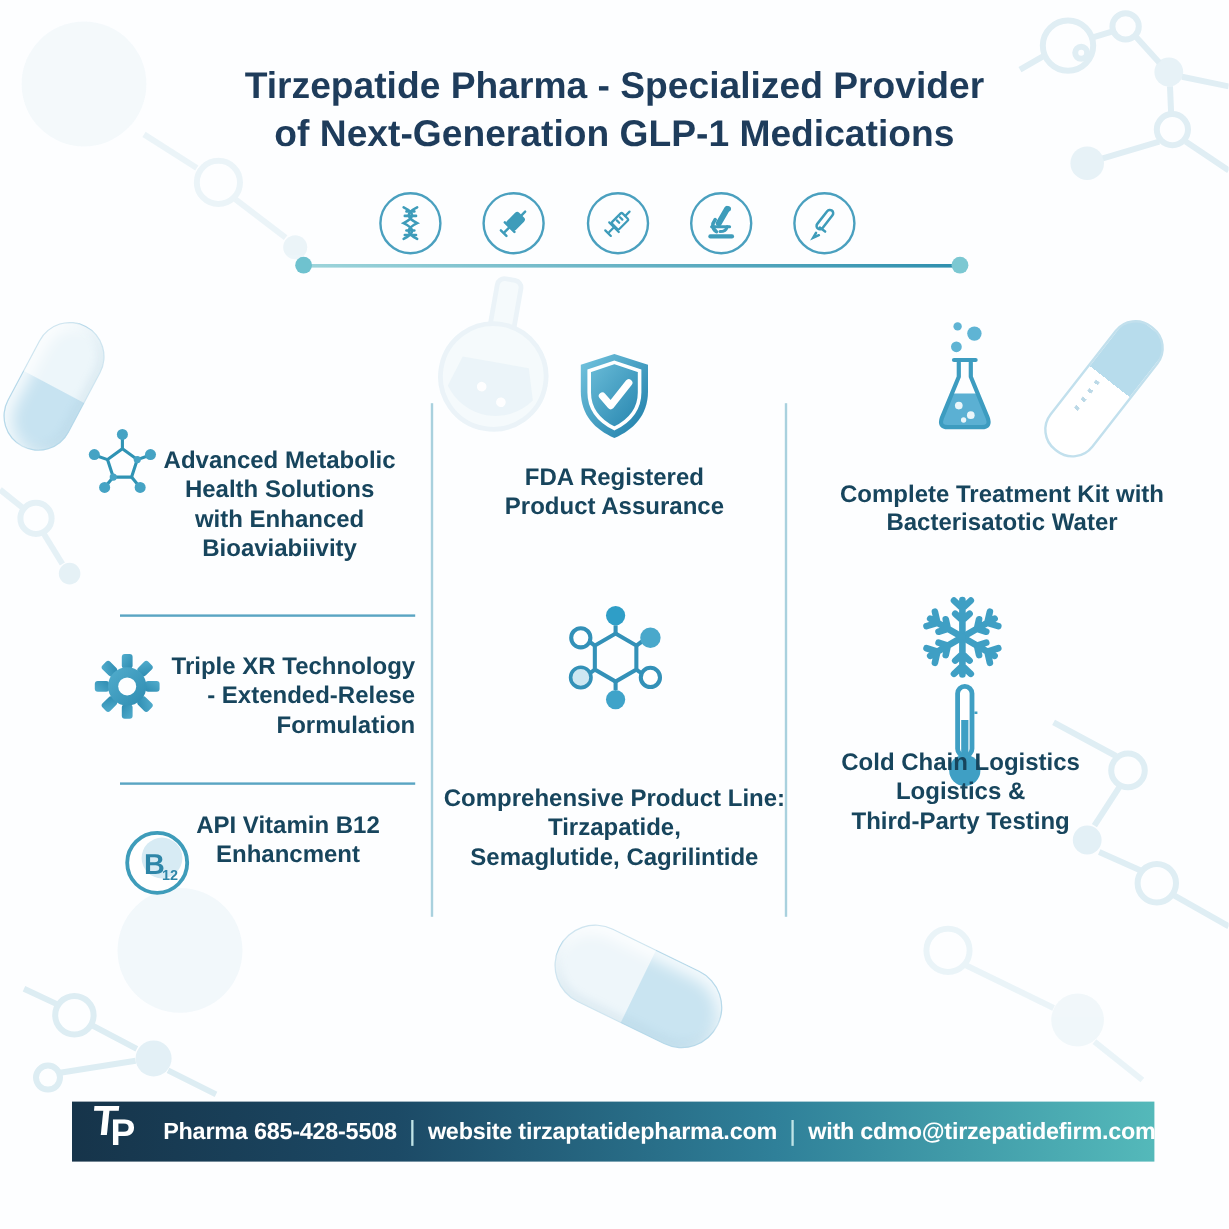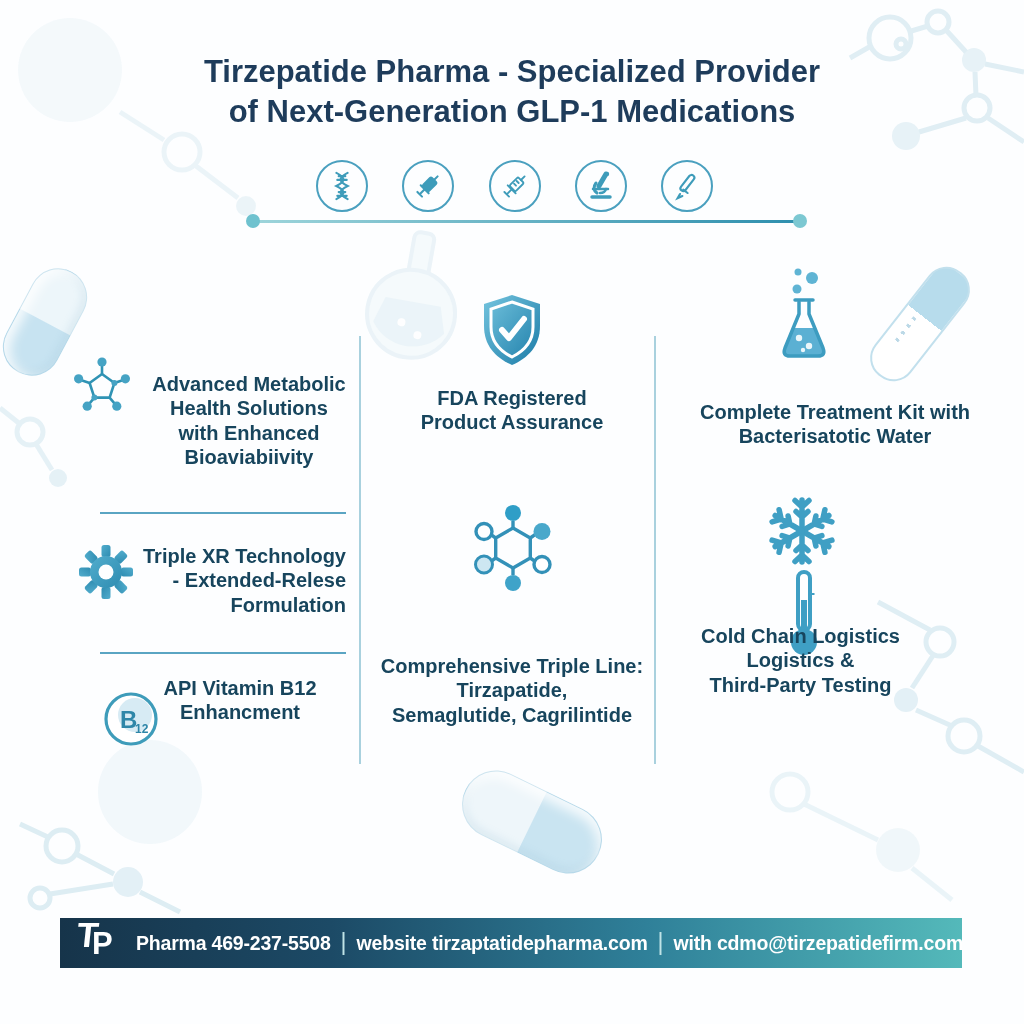--- a/index.html
+++ b/index.html
@@ -36,21 +36,21 @@
   .vdiv{position:absolute;top:336px;width:2px;height:428px;background:#a9d1de;}
   .vdiv.v1{left:359px;}
   .vdiv.v2{left:654px;}
   .hdiv{position:absolute;left:100px;width:246px;height:2px;background:#5aa5c3;}
   .hdiv.h1{top:512px;}
   .hdiv.h2{top:652px;}
   
   .f-text{font-weight:bold;color:#17455d;font-size:20px;line-height:1.22;
     white-space:pre-line;text-align:center;position:absolute;}
   .f-icon{position:absolute;}
-  .t-left1{left:144px;top:372px;width:210px;}
+  .t-left1{left:128px;top:372px;width:210px;}
   .t-left2{left:136px;top:544px;width:210px;text-align:right;}
   .t-left3{left:140px;top:676px;width:200px;}
   .t-mid1{left:382px;top:386px;width:260px;}
   .t-mid2{left:366px;top:654px;width:292px;}
   .t-right1{left:692px;top:400px;width:286px;}
   .t-right2{left:693px;top:624px;width:215px;}
   
   .footer{position:absolute;left:60px;top:918px;width:902px;height:50px;
     background:linear-gradient(90deg,#16344a 0%,#1c4a66 30%,#2f8099 65%,#54b9ba 100%);
     display:flex;align-items:center;color:#fff;}
@@ -295,21 +295,21 @@
         <line x1="29.7" y1="42" x2="25" y2="38.6"></line>
       </g>
       <circle cx="47" cy="17" r="8" fill="#2f9ec7"></circle>
       <circle cx="76" cy="35.5" r="8.5" fill="#49a8cb"></circle>
       <circle cx="76" cy="68.5" r="8" fill="#ffffff" stroke="#3391b8" stroke-width="3.4"></circle>
       <circle cx="47" cy="87" r="8" fill="#3fa3c9"></circle>
       <circle cx="18" cy="68.5" r="8.5" fill="#cde7f2" stroke="#3391b8" stroke-width="3"></circle>
       <circle cx="18" cy="35.5" r="8" fill="#ffffff" stroke="#3391b8" stroke-width="3.4"></circle>
     </svg>
   </div>
-  <div class="f-text t-mid2">Comprehensive Triple Line:
+  <div class="f-text t-mid2">Comprehensive Product Line:
 Tirzapatide,
 Semaglutide, Cagrilintide</div>
 
   <div class="f-icon" style="left:768px;top:262px;">
     <svg width="72" height="114" viewBox="0 0 72 114">
       <circle cx="30" cy="10" r="3.5" fill="#5fb4d4"></circle>
       <circle cx="44" cy="16" r="6" fill="#5fb4d4"></circle>
       <circle cx="29" cy="27" r="4.5" fill="#5fb4d4"></circle>
       <path d="M25 66 L17 86 Q14 94 22 94 H50 Q58 94 55 86 L47 66 Z" fill="#5bb0d3"></path>
       <g stroke="#3d9cc0" stroke-width="3.5" fill="none" stroke-linecap="round" stroke-linejoin="round">
@@ -358,20 +358,20 @@
   </div>
   <div class="f-text t-right2">Cold Chain Logistics
 Logistics &amp;
 Third-Party Testing</div>
 
   <div class="footer">
     <div class="logo">
       <span class="t">T</span>
       <span class="p">P</span>
     </div>
-    <span class="f-item"><span>Pharma</span> <span>469-237-5508</span></span>
+    <span class="f-item"><span>Pharma</span> <span>685-428-5508</span></span>
     <span class="f-sep">|</span>
     <span class="f-item"><span>website</span> <span>tirzaptatidepharma.com</span></span>
     <span class="f-sep">|</span>
     <span class="f-item"><span>with</span> <span>cdmo@tirzepatidefirm.com</span></span>
   </div>
 
 </div>
 
 </body></html>

